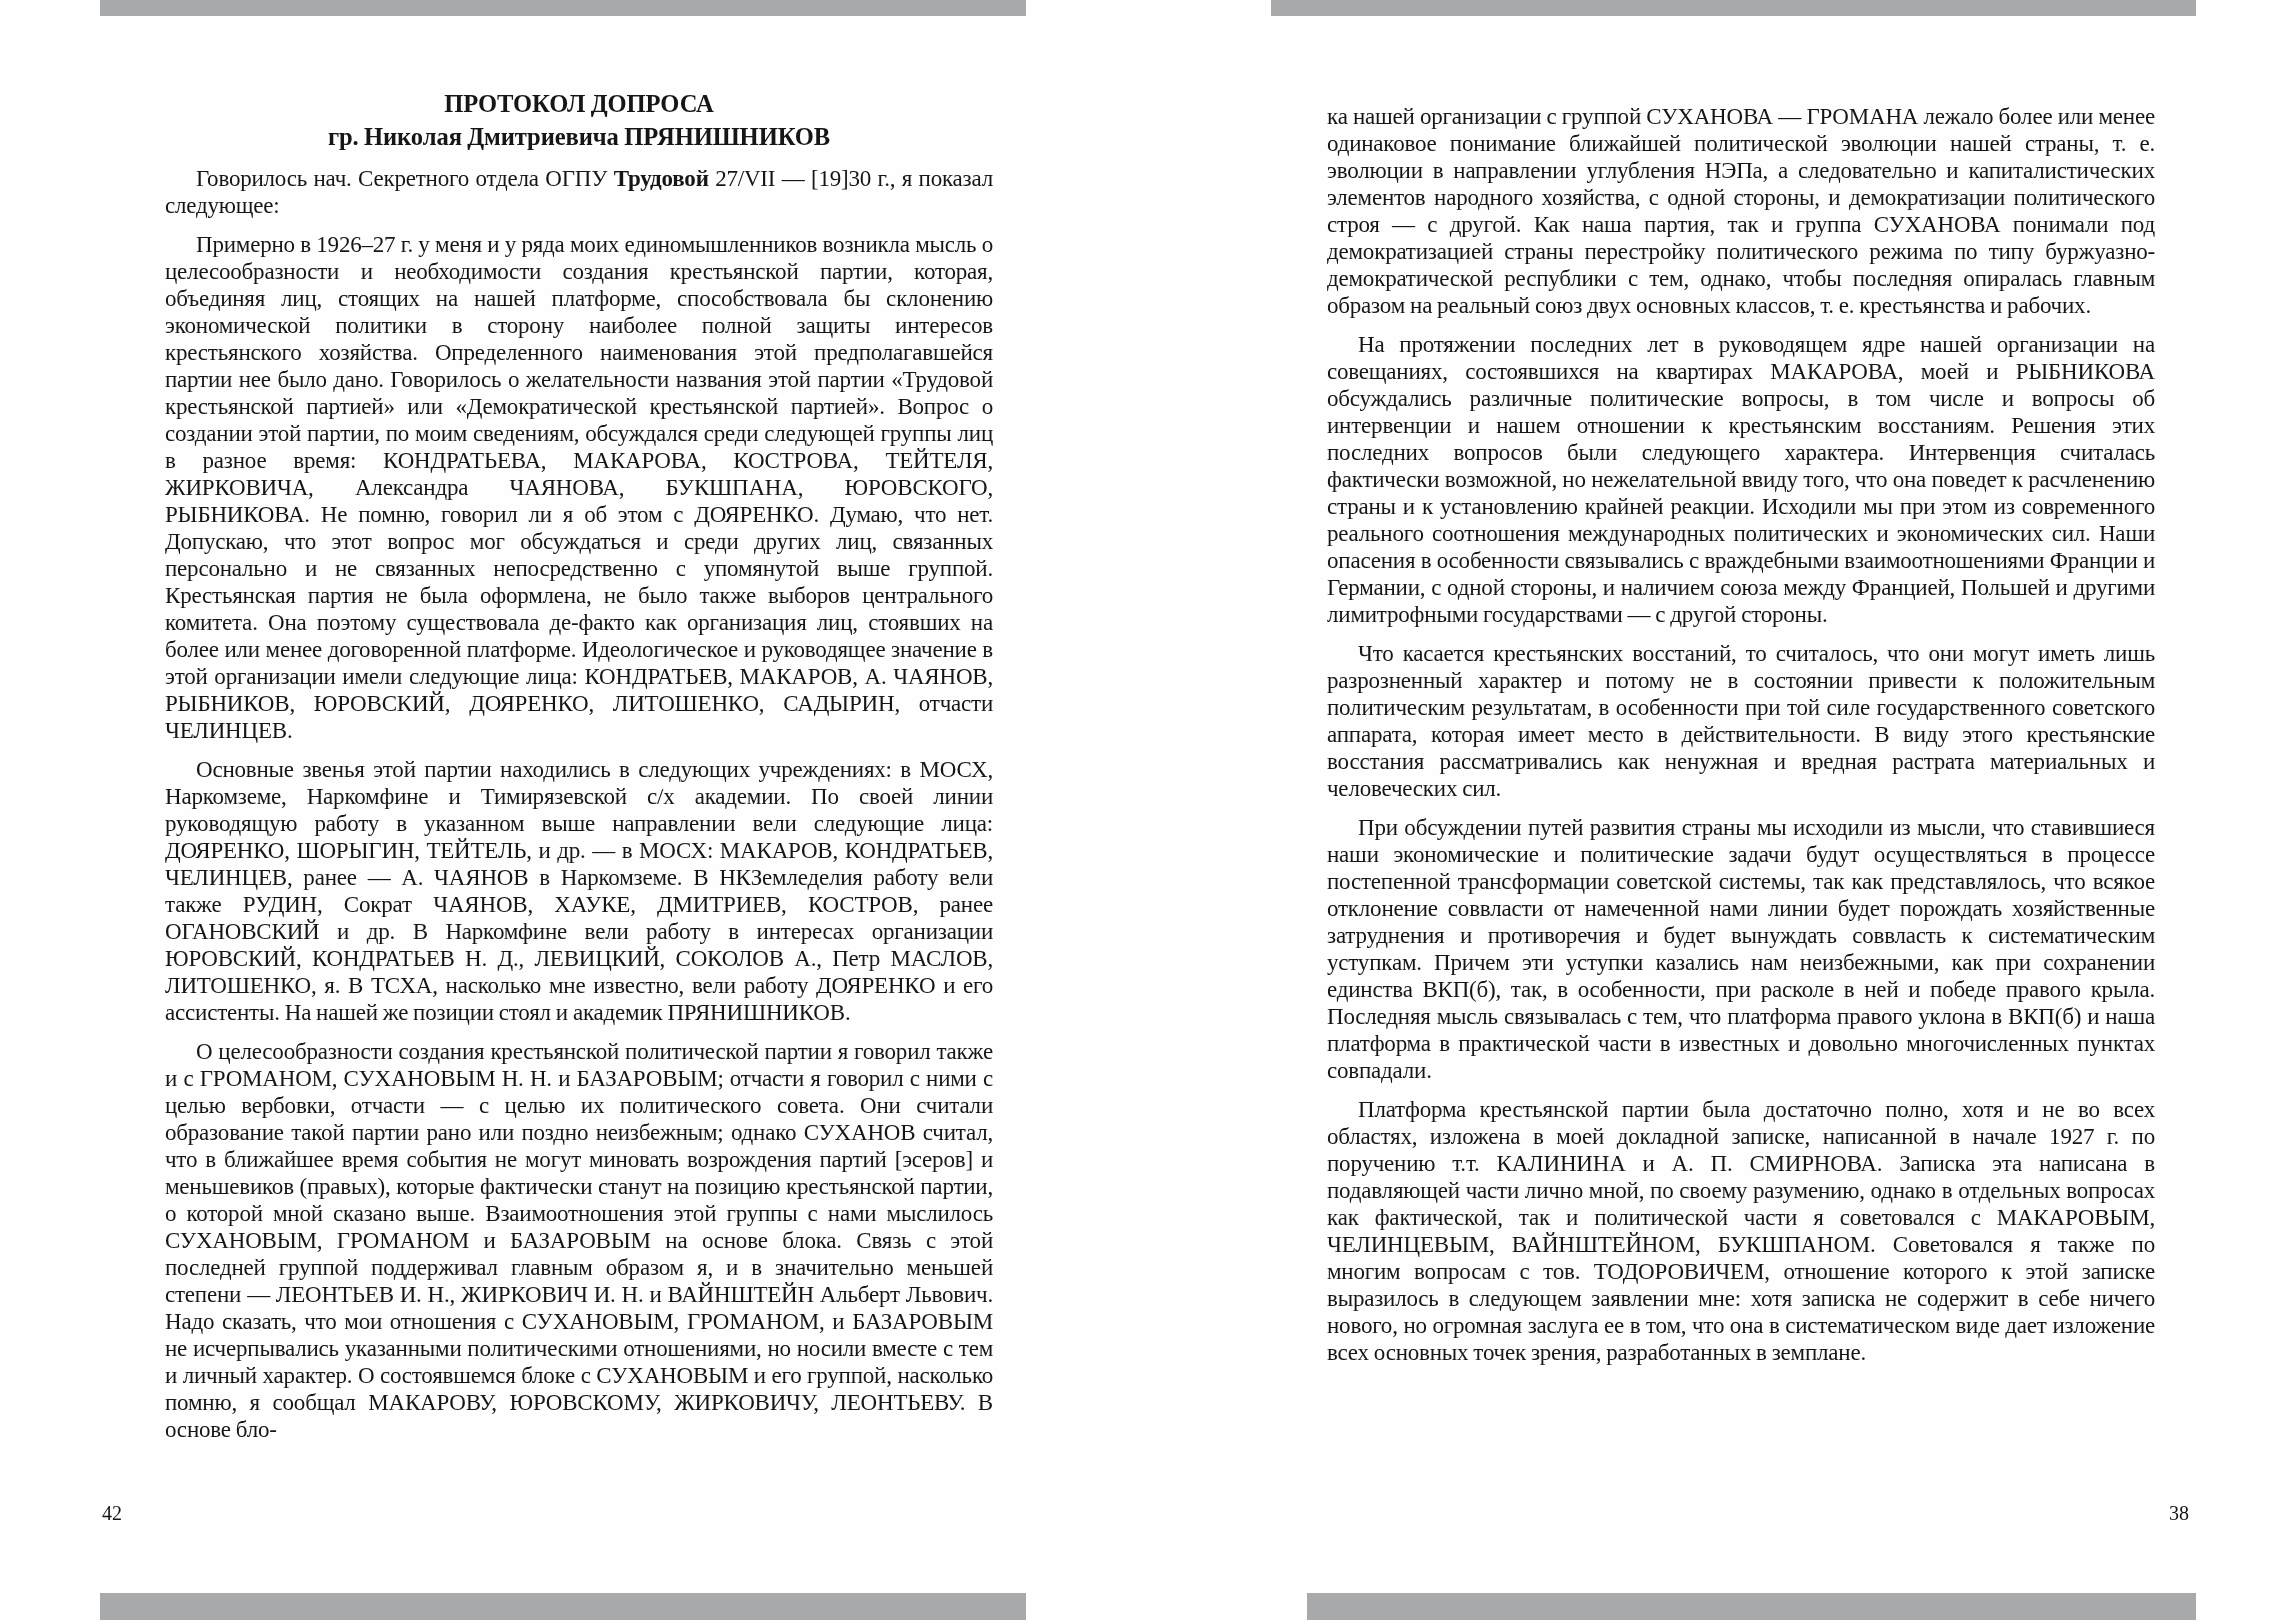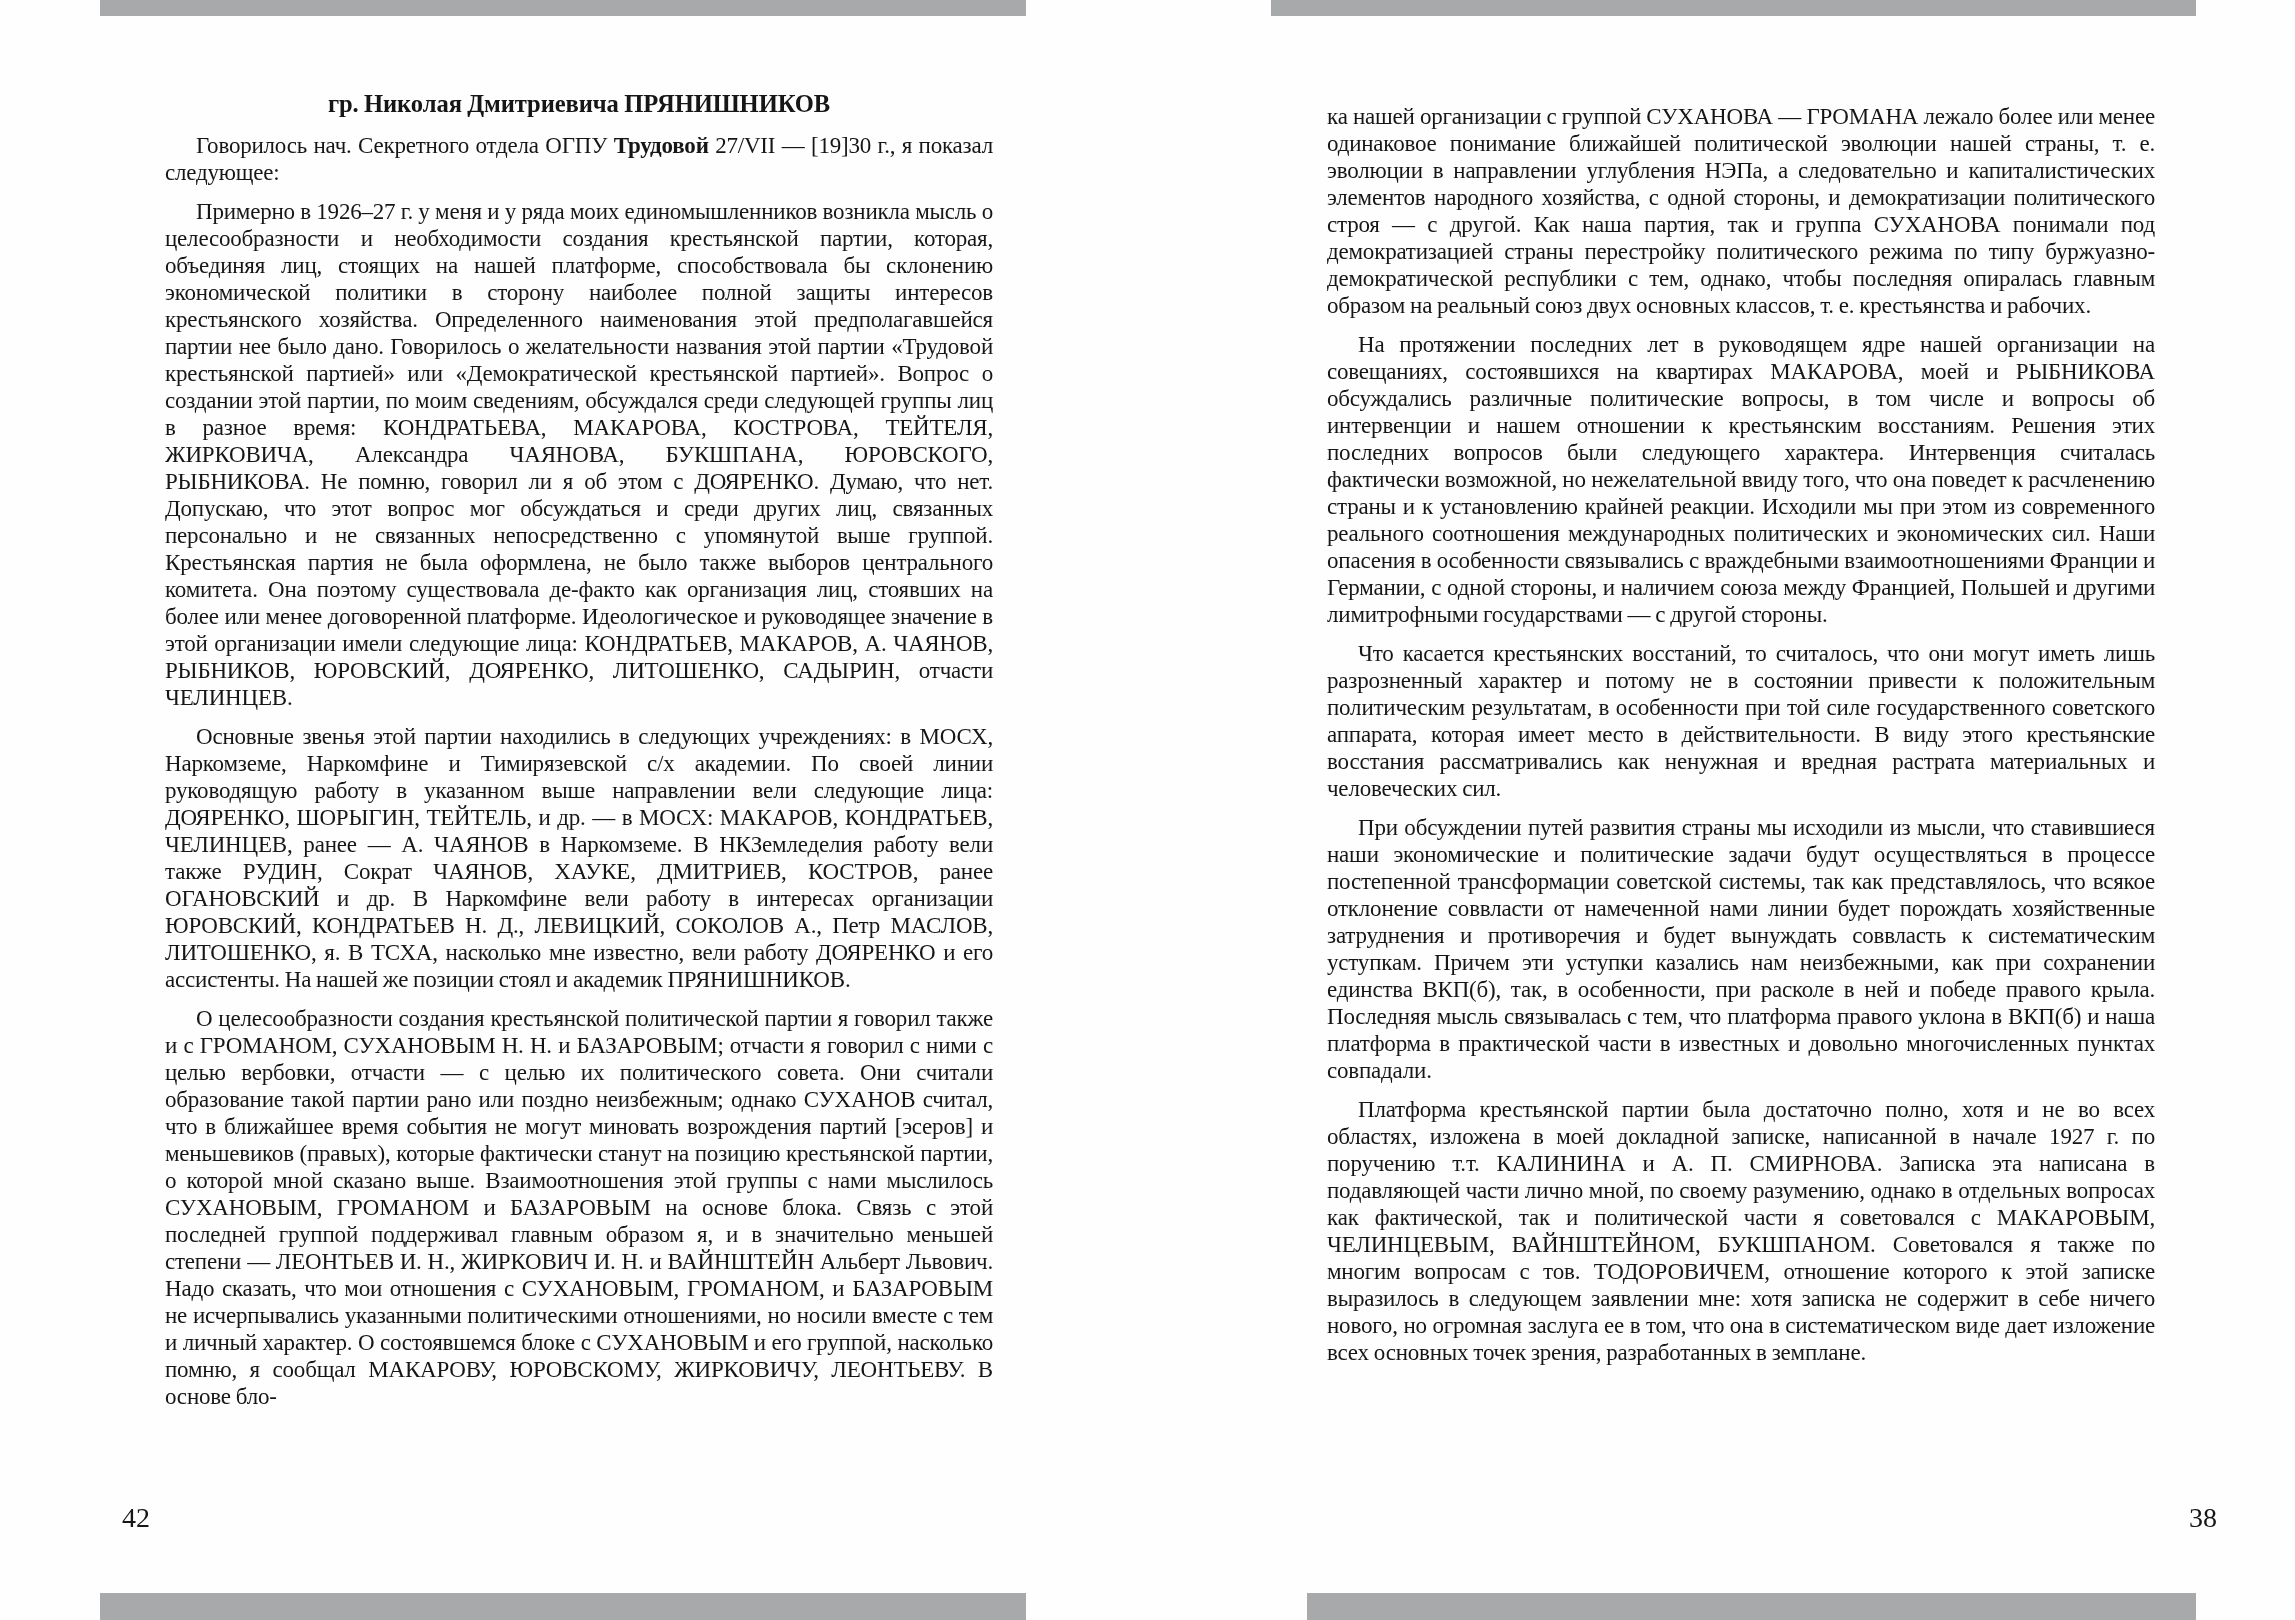--- a/index.html
+++ b/index.html
@@ -38,39 +38,39 @@
     font-weight: bold;
     letter-spacing: -0.1px;
   }
   .title-line { display: block; }
 
   .para { margin: 12px; }
   .indent { text-indent: 31px; }
 
   .pagenum {
     position: absolute;
-    font-size: 28px;
+    font-size: 20px;
     color: #161616;
-    margin-left: 20px;
   }
   .pagenum-left  { left: 102px;  top: 1502px; }
   .pagenum-right { left: 2169px; top: 1502px; }
 </style>
 </head>
 <body>
 
 <div class="sheet">
 
   <div class="scan-mark mark-top-left"></div>
   <div class="scan-mark mark-top-right"></div>
   <div class="scan-mark mark-bottom-left"></div>
   <div class="scan-mark mark-bottom-right"></div>
 
   <div class="page page-left">
     <h1 class="doc-title">
+      <span class="title-line">ПРОТОКОЛ ДОПРОСА</span>
       <span class="title-line">гр. Николая Дмитриевича ПРЯНИШНИКОВ</span>
     </h1>
     <p class="para indent"><span>Говорилось нач. Секретного отдела ОГПУ </span><b>Трудовой</b><span> 27/VII — [19]30 г., я показал следующее:</span></p>
     <p class="para indent">Примерно в 1926–27 г. у меня и у ряда моих единомышленников возникла мысль о целесообразности и необходимости создания крестьянской партии, которая, объединяя лиц, стоящих на нашей платформе, способствовала бы склонению экономической политики в сторону наиболее полной защиты интересов крестьянского хозяйства. Определенного наименования этой предполагавшейся партии нее было дано. Говорилось о желательности названия этой партии «Трудовой крестьянской партией» или «Демократической крестьянской партией». Вопрос о создании этой партии, по моим сведениям, обсуждался среди следующей группы лиц в разное время: КОНДРАТЬЕВА, МАКАРОВА, КОСТРОВА, ТЕЙТЕЛЯ, ЖИРКОВИЧА, Александра ЧАЯНОВА, БУКШПАНА, ЮРОВСКОГО, РЫБНИКОВА. Не помню, говорил ли я об этом с ДОЯРЕНКО. Думаю, что нет. Допускаю, что этот вопрос мог обсуждаться и среди других лиц, связанных персонально и не связанных непосредственно с упомянутой выше группой. Крестьянская партия не была оформлена, не было также выборов центрального комитета. Она поэтому существовала де-факто как организация лиц, стоявших на более или менее договоренной платформе. Идеологическое и руководящее значение в этой организации имели следующие лица: КОНДРАТЬЕВ, МАКАРОВ, А. ЧАЯНОВ, РЫБНИКОВ, ЮРОВСКИЙ, ДОЯРЕНКО, ЛИТОШЕНКО, САДЫРИН, отчасти ЧЕЛИНЦЕВ.</p>
     <p class="para indent">Основные звенья этой партии находились в следующих учреждениях: в МОСХ, Наркомземе, Наркомфине и Тимирязевской с/х академии. По своей линии руководящую работу в указанном выше направлении вели следующие лица: ДОЯРЕНКО, ШОРЫГИН, ТЕЙТЕЛЬ, и др. — в МОСХ: МАКАРОВ, КОНДРАТЬЕВ, ЧЕЛИНЦЕВ, ранее — А. ЧАЯНОВ в Наркомземе. В НКЗемледелия работу вели также РУДИН, Сократ ЧАЯНОВ, ХАУКЕ, ДМИТРИЕВ, КОСТРОВ, ранее ОГАНОВСКИЙ и др. В Наркомфине вели работу в интересах организации ЮРОВСКИЙ, КОНДРАТЬЕВ Н. Д., ЛЕВИЦКИЙ, СОКОЛОВ А., Петр МАСЛОВ, ЛИТОШЕНКО, я. В ТСХА, насколько мне известно, вели работу ДОЯРЕНКО и его ассистенты. На нашей же позиции стоял и академик ПРЯНИШНИКОВ.</p>
     <p class="para indent">О целесообразности создания крестьянской политической партии я говорил также и с ГРОМАНОМ, СУХАНОВЫМ Н. Н. и БАЗАРОВЫМ; отчасти я говорил с ними с целью вербовки, отчасти — с целью их политического совета. Они считали образование такой партии рано или поздно неизбежным; однако СУХАНОВ считал, что в ближайшее время события не могут миновать возрождения партий [эсеров] и меньшевиков (правых), которые фактически станут на позицию крестьянской партии, о которой мной сказано выше. Взаимоотношения этой группы с нами мыслилось СУХАНОВЫМ, ГРОМАНОМ и БАЗАРОВЫМ на основе блока. Связь с этой последней группой поддерживал главным образом я, и в значительно меньшей степени — ЛЕОНТЬЕВ И. Н., ЖИРКОВИЧ И. Н. и ВАЙНШТЕЙН Альберт Львович. Надо сказать, что мои отношения с СУХАНОВЫМ, ГРОМАНОМ, и БАЗАРОВЫМ не исчерпывались указанными политическими отношениями, но носили вместе с тем и личный характер. О состоявшемся блоке с СУХАНОВЫМ и его группой, насколько помню, я сообщал МАКАРОВУ, ЮРОВСКОМУ, ЖИРКОВИЧУ, ЛЕОНТЬЕВУ. В основе бло-</p>
   </div>
 
   <div class="pagenum pagenum-left">42</div>
 

